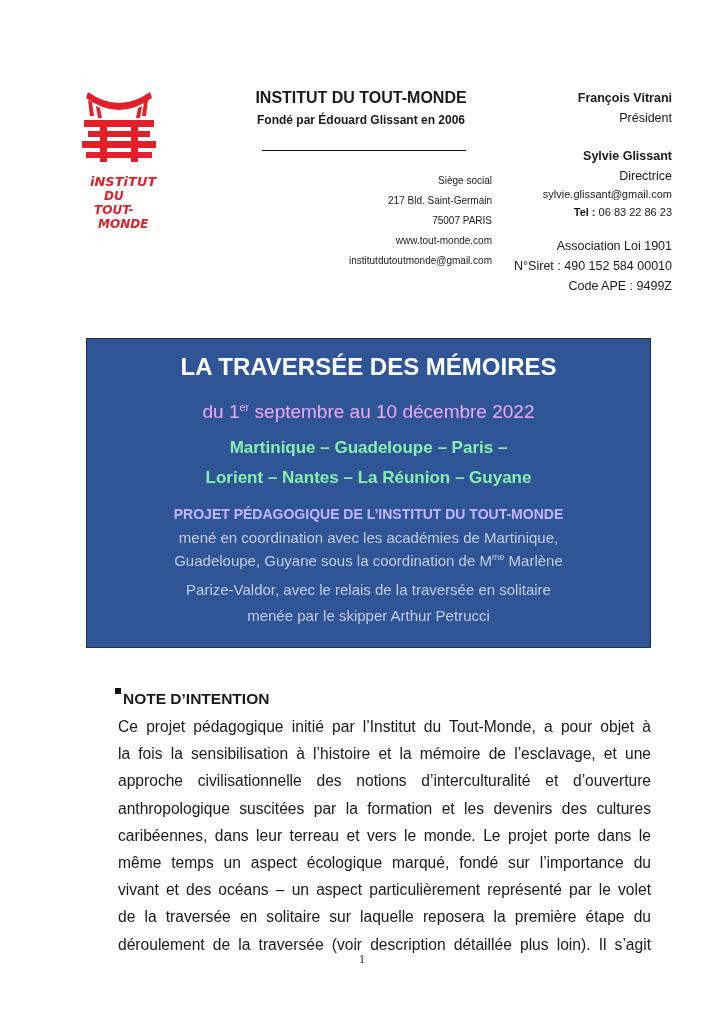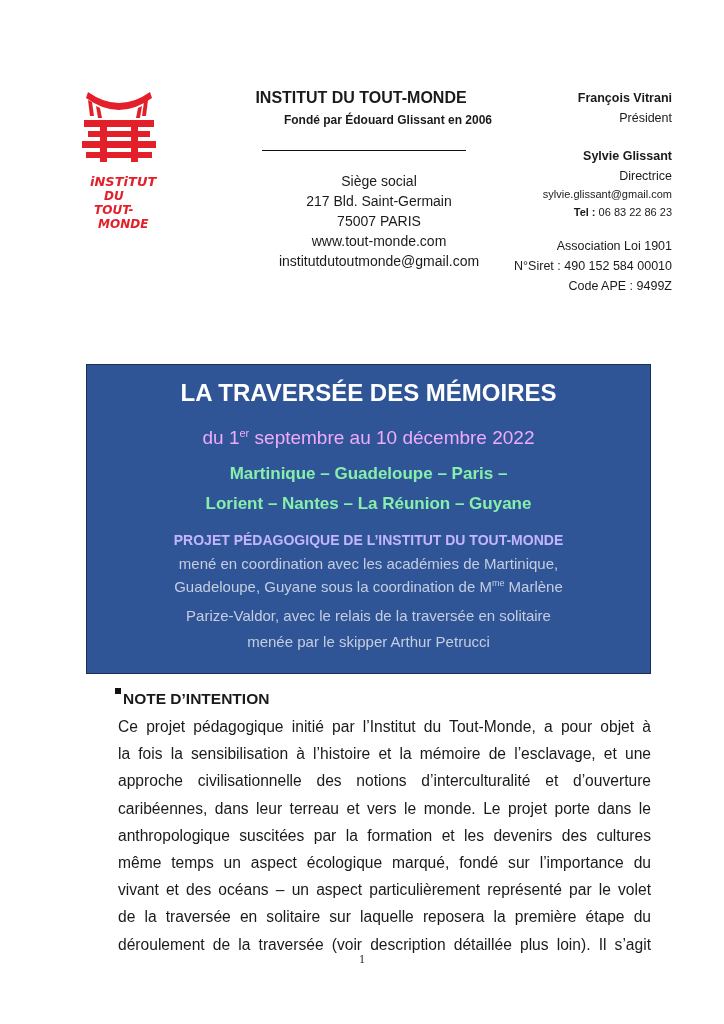--- a/index.html
+++ b/index.html
@@ -2,28 +2,28 @@
 <html><head>
 <meta charset="utf-8">
 <style>
   html, body { margin: 0; padding: 0; background: #ffffff; }
   body { width: 724px; height: 1024px; position: relative; overflow: hidden;
          font-family: "Liberation Sans", sans-serif; color: #1a1a1a; }
   .abs { position: absolute; }
   #logo { left: 80px; top: 86px; width: 78px; height: 150px; }
   .hdr-center { left: 230px; width: 262px; text-align: center; }
   #org-name { top: 89px; font-size: 16px; font-weight: bold; letter-spacing: 0; }
-  #org-founded { top: 113px; font-size: 12px; font-weight: bold; text-align: right; }
+  #org-founded { top: 113px; font-size: 12px; font-weight: bold; }
   #hdr-rule { left: 262px; top: 150px; width: 204px; height: 0; border-top: 1.5px solid #111; }
-  .addr { left: 248px; width: 262px; text-align: center; font-size: 14px; line-height: 20px; }
+  .addr { left: 230px; width: 262px; text-align: right; font-size: 10px; line-height: 20px; }
   .right { right: 52px; width: 200px; text-align: right; font-size: 12.5px; line-height: 20px; }
   .right b { font-weight: bold; }
   .small { font-size: 11px; }
   #banner { left: 86px; top: 338px; width: 565px; height: 310px; background: #2f5597;
-            border: 1px solid #1c2f55; box-sizing: border-box; text-align: center; margin-top: 26px; }
+            border: 1px solid #1c2f55; box-sizing: border-box; text-align: center; }
   #banner-title { position: absolute; left: 0; right: 0; top: 14px; font-size: 24px; font-weight: bold; color: #ffffff; }
   #banner-dates { position: absolute; left: 0; right: 0; top: 62px; font-size: 19px; color: #f0abfc; text-align: center; }
   #banner-dates sup { font-size: 11px; }
   .banner-places { position: absolute; left: 0; right: 0; font-size: 17px; font-weight: bold; color: #86efac; }
   #places-1 { top: 99px; }
   #places-2 { top: 129px; }
   #banner-project { position: absolute; left: 0; right: 0; top: 167px; font-size: 14px; font-weight: bold; color: #c4b5fd; }
   .banner-desc { position: absolute; left: 0; right: 0; font-size: 15px; color: #c5cde0; }
   .banner-desc sup { font-size: 9px; }
   #desc-1 { top: 190px; }
@@ -100,21 +100,21 @@
   <div id="desc-4" class="banner-desc">menée par le skipper Arthur Petrucci</div>
 </div>
 
 <div id="bullet" class="abs"></div>
 <div id="section-head" class="abs">NOTE D’INTENTION</div>
 
 <div id="body-text" class="abs">
   <span>Ce projet pédagogique initié par l’Institut du Tout-Monde, a pour objet à</span>
   <span>la fois la sensibilisation à l’histoire et la mémoire de l’esclavage, et une</span>
   <span>approche civilisationnelle des notions d’interculturalité et d’ouverture</span>
+  <span>anthropologique suscitées par la formation et les devenirs des cultures</span>
   <span>caribéennes, dans leur terreau et vers le monde. Le projet porte dans le</span>
-  <span>anthropologique suscitées par la formation et les devenirs des cultures</span>
   <span>même temps un aspect écologique marqué, fondé sur l’importance du</span>
   <span>vivant et des océans – un aspect particulièrement représenté par le volet</span>
   <span>de la traversée en solitaire sur laquelle reposera la première étape du</span>
   <span>déroulement de la traversée (voir description détaillée plus loin). Il s’agit</span>
 </div>
 
 <div id="page-num" class="abs">1</div>
 
 </body></html>

